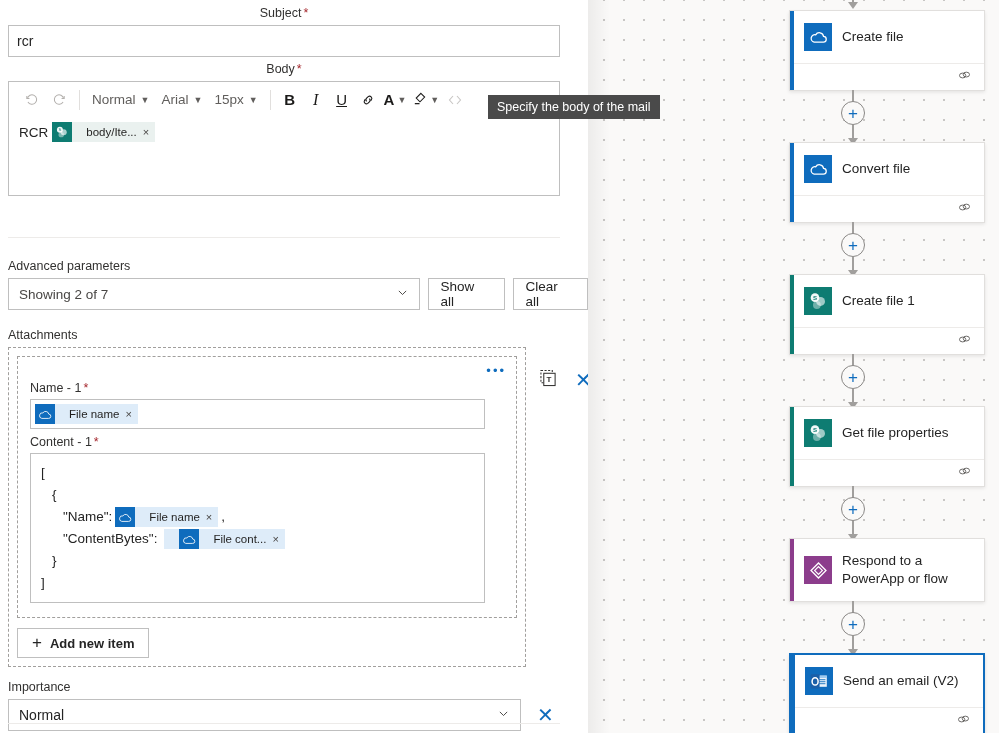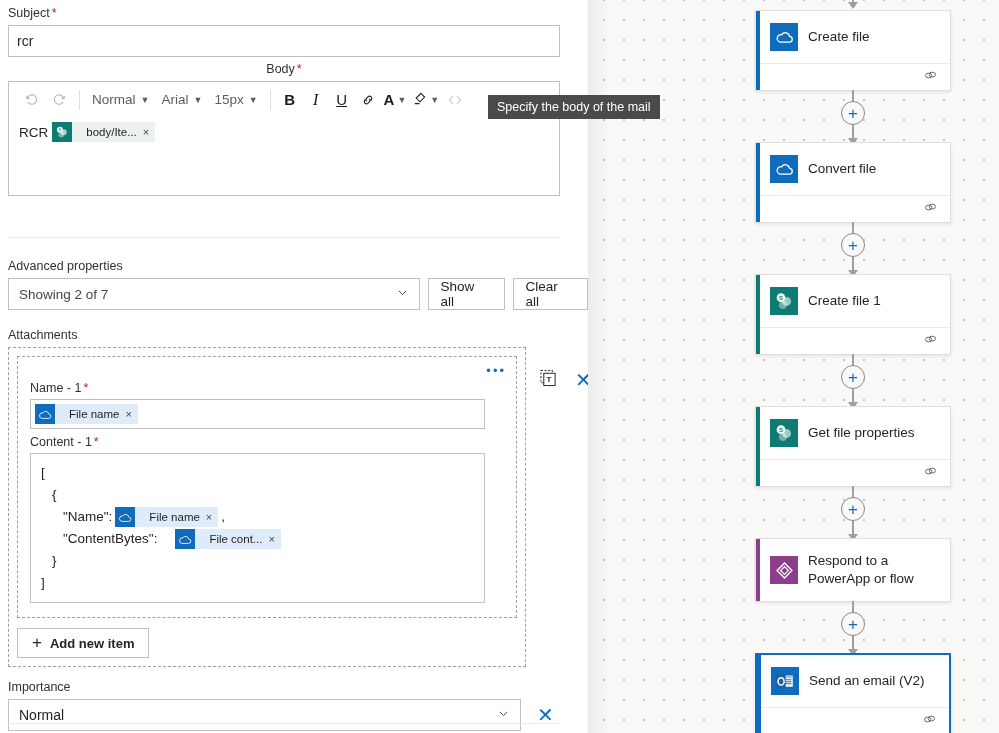--- a/index.html
+++ b/index.html
@@ -192,20 +192,21 @@
     background: linear-gradient(to right, rgba(0,0,0,0.055), rgba(0,0,0,0));
     pointer-events: none;
   }
 
   .node {
     position: absolute;
     width: 196px;
     background: #fff;
     border: 1px solid #e1dfdd;
     box-shadow: 0 1.6px 3.6px rgba(0,0,0,0.09), 0 0.3px 0.9px rgba(0,0,0,0.07);
+    margin-left: 34px;
   }
   .node.selected {
     border: 2px solid #0f6cbd;
     box-shadow: 0 1.6px 3.6px rgba(0,0,0,0.12);
   }
   .node .accent {
     position: absolute; left: 0; top: 0; bottom: 0; width: 4px;
   }
   .node.selected .accent { left: 0; }
   .node-head {
@@ -262,21 +263,21 @@
     line-height: 14px;
   }
 </style>
 </head>
 <body>
 
 <div id="root">
 
   <div id="left-panel">
 
-    <div style="position:absolute; left:8px; top:5px;">
+    <div style="position:absolute; left:8px; top:5px;text-align:center;">
       <div class="field-label">
         <span>Subject</span><span class="req">*</span>
       </div>
       <div class="text-input">
         <span>rcr</span>
       </div>
     </div>
 
     <div style="position:absolute; left:8px; top:61px;text-align:center;">
       <div class="field-label">
@@ -358,21 +359,21 @@
             <span class="tk-lbl">body/Ite...</span>
             <span class="tk-x">×</span>
           </span>
         </div>
       </div>
     </div>
 
     <hr class="sep-line" style="position:absolute; left:8px; top:237px;">
 
     <div style="position:absolute; left:8px; top:258px;">
-      <div class="field-label">Advanced properties</div>
+      <div class="field-label">Advanced parameters</div>
       <div style="display:flex; gap:8px; align-items:center;">
         <div class="select-box">
           <span>Showing 2 of 7</span>
           <span>
             <svg width="13" height="13" viewBox="0 0 16 16">
                 <path d="M3.5 6l4.5 4.5L12.5 6" fill="none" stroke="#484644" stroke-width="1.2"></path>
               </svg>
           </span>
         </div>
         <div class="btn">Show all</div>
@@ -422,21 +423,21 @@
                         <path d="M5.4 12.6h9.6a3.1 3.1 0 0 0 .4-6.2A4.6 4.6 0 0 0 7 4.7a3.6 3.6 0 0 0-1.6 7.9z" fill="none" stroke="#fff" stroke-width="1.2"></path>
                       </svg>
                   </span>
                   <span class="tk-lbl">File name</span>
                   <span class="tk-x">×</span>
                 </span>
                 <span>,</span>
               </div>
               <div class="code-line" style="padding-left:22px;">
                 <span>"ContentBytes":</span>
-                <span class="token" style="margin:0 18px;">
+                <span class="token" style="margin:0 7px;padding-left:15px;">
                   <span class="tk-ic ico-sq onedrive">
                     <svg width="14" height="11" viewBox="0 0 20 14">
                         <path d="M5.4 12.6h9.6a3.1 3.1 0 0 0 .4-6.2A4.6 4.6 0 0 0 7 4.7a3.6 3.6 0 0 0-1.6 7.9z" fill="none" stroke="#fff" stroke-width="1.2"></path>
                       </svg>
                   </span>
                   <span class="tk-lbl">File cont...</span>
                   <span class="tk-x">×</span>
                 </span>
               </div>
               <div class="code-line" style="padding-left:11px;">

